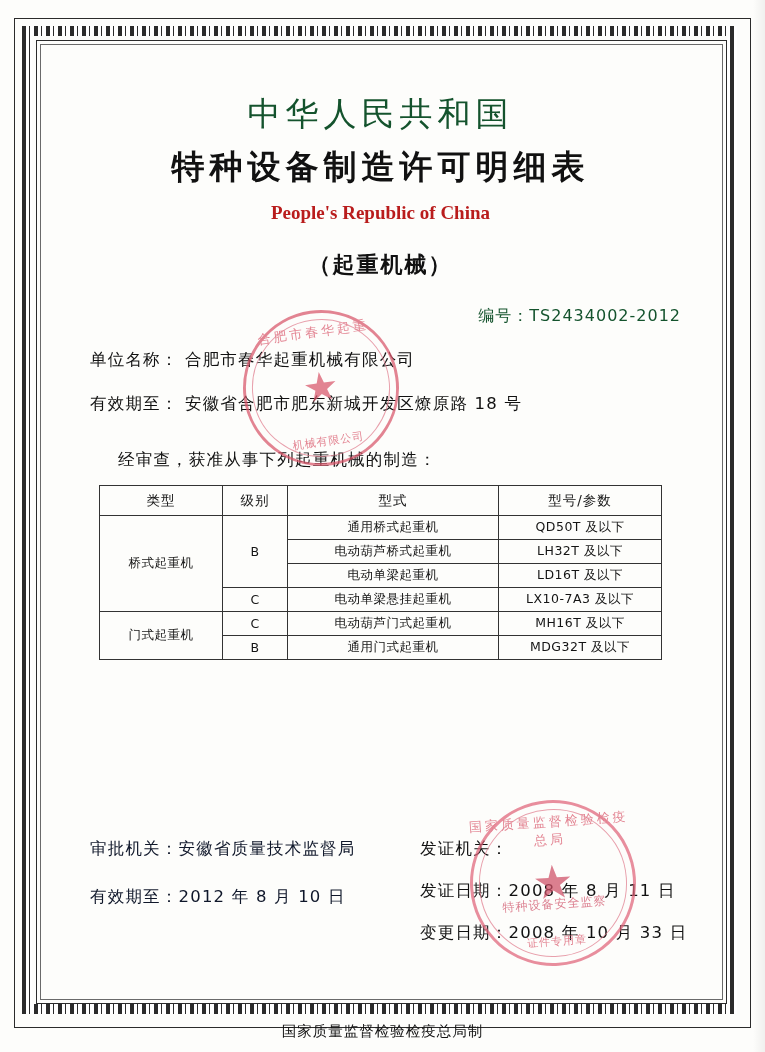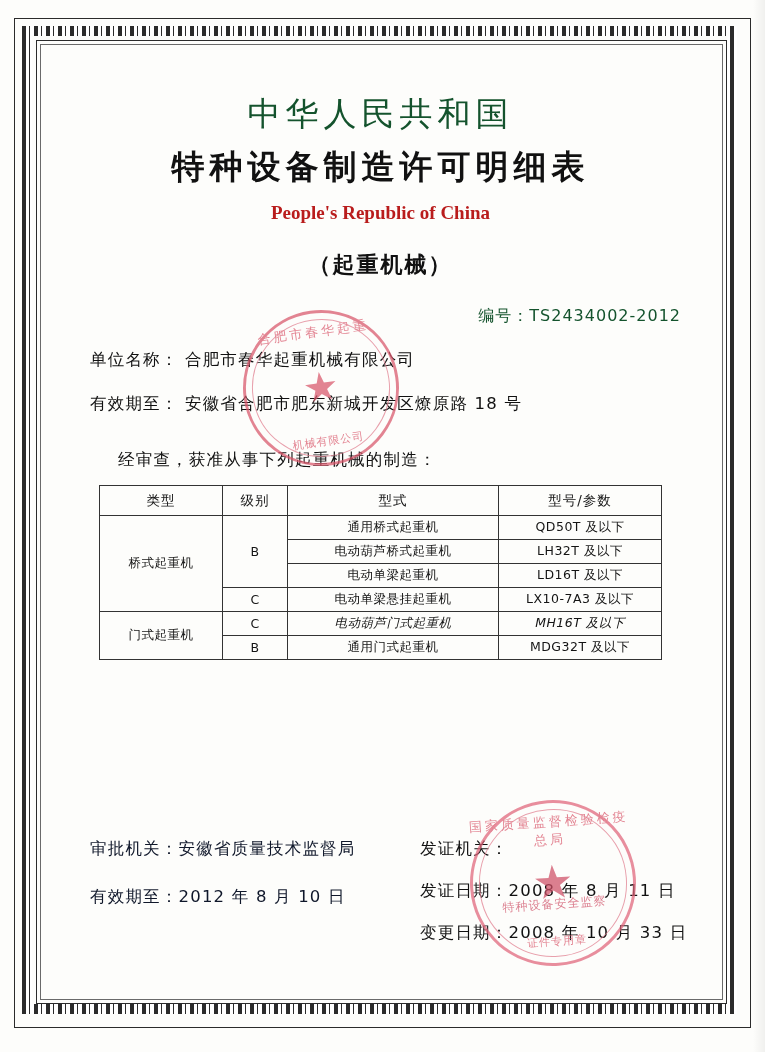--- a/index.html
+++ b/index.html
@@ -164,21 +164,21 @@
   }
   table.spec tbody td {
     font-size: 12.5px;
     height: 21px;
     letter-spacing: 0.5px;
   }
   td.col-type { width: 120px; }
   td.col-grade { width: 62px; }
   td.col-form { width: 208px; }
   td.col-model { width: 160px; }
-  .faint { color: #8a8a8a; font-style: italic; }
+  .faint { color: #8a8a8a; }
   .semi-faint { color: #4a4a4a; }
 
   
   .footer-area {
     position: absolute;
     left: 0;
     top: 770px;
     width: 669px;
     height: 170px;
   }
@@ -404,15 +404,16 @@
   </div>
 
   <div class="seal seal-bottom">
     <div class="seal-ring"></div>
     <div class="seal-text-arc">国家质量监督检验检疫总局</div>
     <div class="seal-star">★</div>
     <div class="seal-band">特种设备安全监察</div>
     <div class="seal-sub">证件专用章</div>
   </div>
 
+  <div class="bottom-note">国家质量监督检验检疫总局制</div>
 
   <div class="scan-edge"></div>
 </div>
 
 </body></html>

